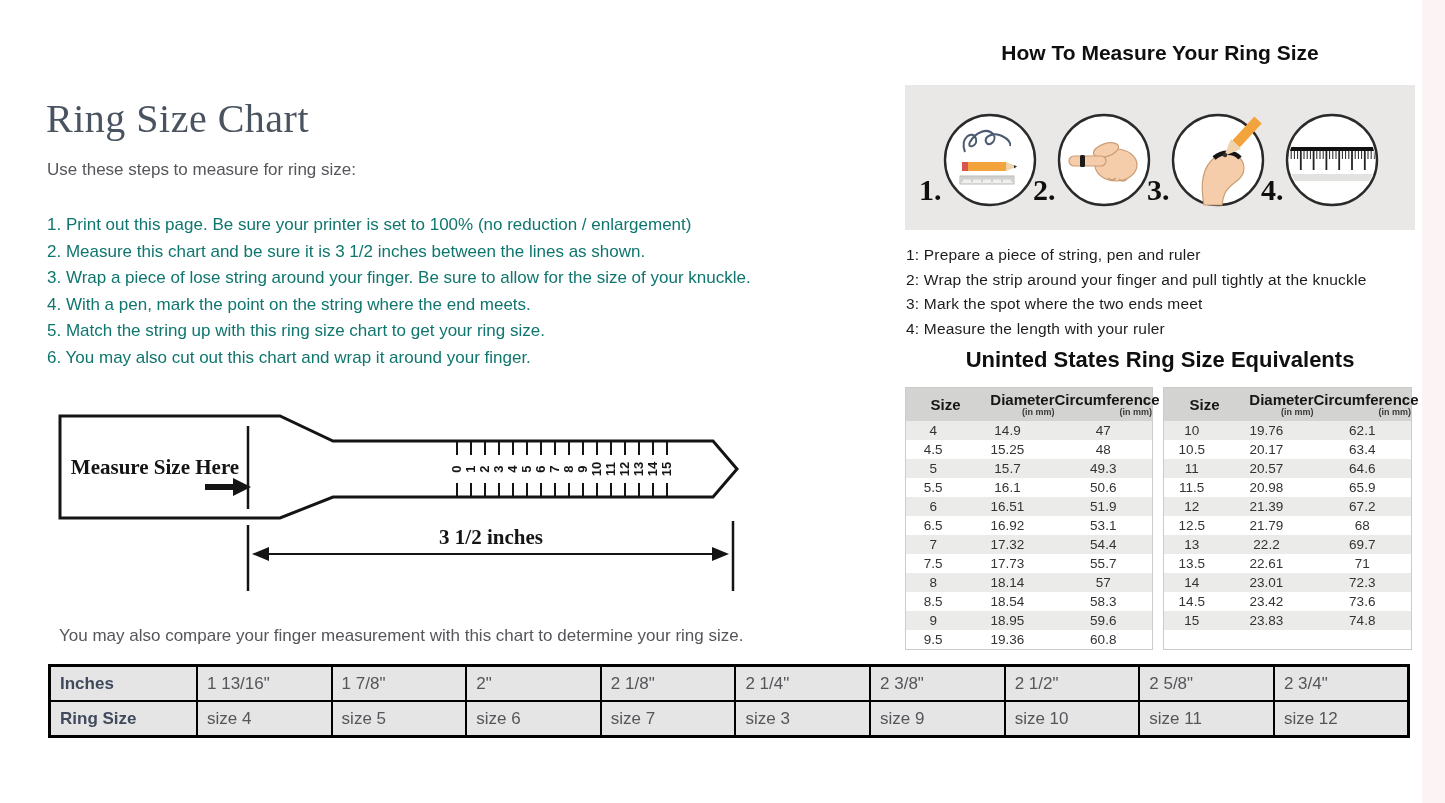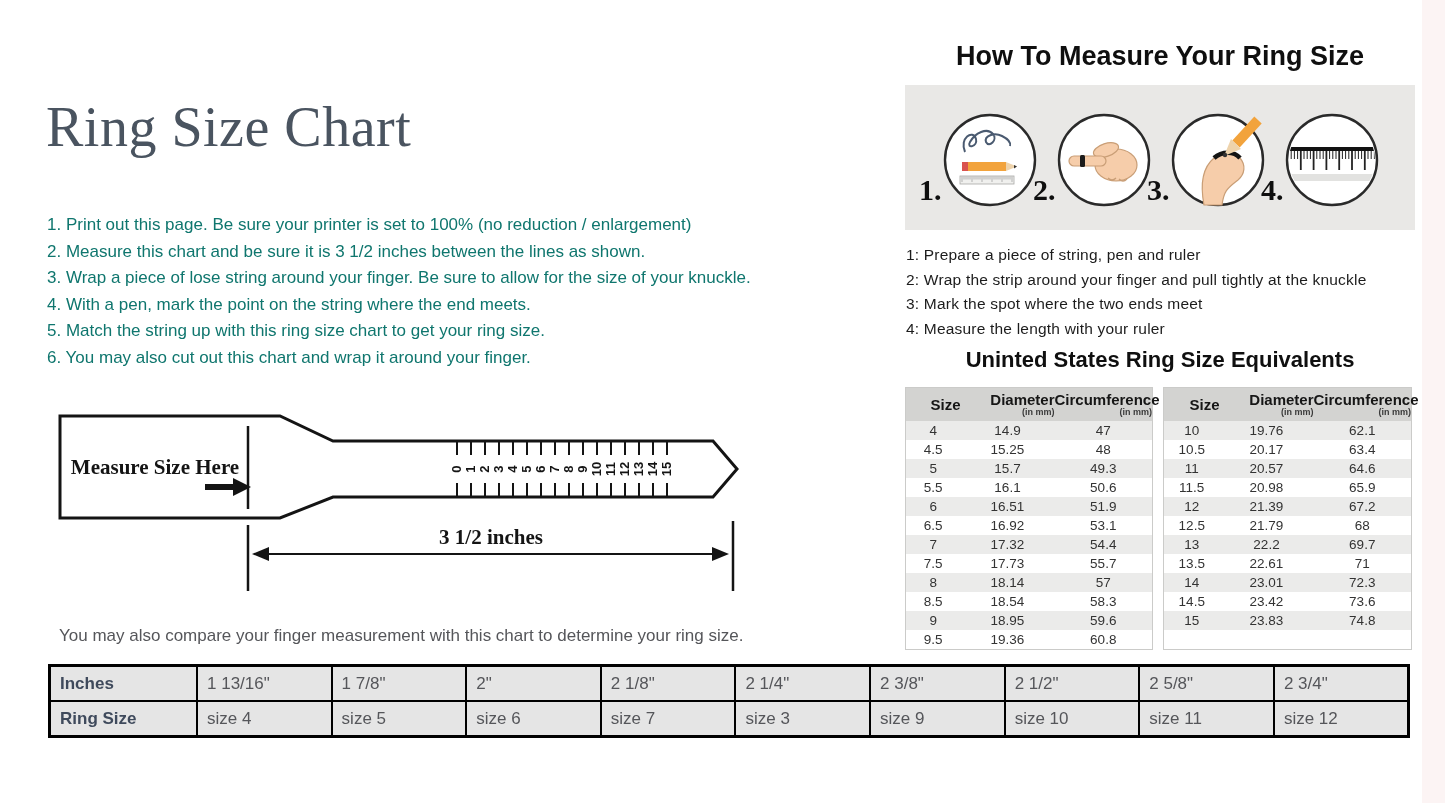--- a/index.html
+++ b/index.html
@@ -3,21 +3,21 @@
 <meta charset="utf-8">
 <style>
   html,body{margin:0;padding:0;background:#fff;}
   .page{position:relative;width:1445px;height:803px;background:#ffffff;overflow:hidden;
         font-family:"Liberation Sans",sans-serif;}
   .right-tint{position:absolute;right:0;top:0;width:23px;height:803px;background:#fcf4f4;}
 
   
   .page-title{position:absolute;left:46px;top:95px;margin:0;
               font-family:"Liberation Serif","DejaVu Serif",serif;font-weight:400;
-              font-size:56px;color:#4a5460;letter-spacing:0.5px;}
+              font-size:40px;color:#4a5460;letter-spacing:0.5px;}
   .intro{position:absolute;left:47px;top:160px;margin:0;font-size:17px;color:#55565a;}
   .steps{position:absolute;left:47px;top:212px;font-size:17px;color:#0f766e;line-height:26.5px;}
   .compare{position:absolute;left:59px;top:626px;margin:0;font-size:17px;color:#55565a;}
   .ruler-svg{position:absolute;left:47px;top:413px;}
   .ruler-svg .shape{fill:#ffffff;stroke:#141414;stroke-width:3;}
   .ruler-svg .tick{stroke:#141414;stroke-width:2;}
   .ruler-svg .tick-num{font-family:"Liberation Sans",sans-serif;font-size:13px;font-weight:bold;
                        fill:#141414;text-anchor:middle;}
   .ruler-svg .serif-label{font-family:"Liberation Serif","DejaVu Serif",serif;font-weight:bold;
                           fill:#141414;text-anchor:middle;font-size:21px;}
@@ -26,21 +26,21 @@
   
   .conv{position:absolute;left:48px;top:664px;width:1362px;border-collapse:collapse;
         border:3px solid #000;table-layout:fixed;background:#e5e5e5;}
   .conv th,.conv td{border:2px solid #000;height:29px;padding:2px 4px 2px 9px;
                     text-align:left;vertical-align:middle;font-size:17px;}
   .conv th{font-weight:bold;color:#3f4a5c;width:132px;}
   .conv td{color:#55565a;font-weight:normal;}
 
   
   .howto-title{position:absolute;left:905px;top:41px;width:510px;margin:0;text-align:center;
-               font-size:27px;font-weight:bold;color:#0f0f0f;}
+               font-size:21px;font-weight:bold;color:#0f0f0f;}
   .panel{position:absolute;left:905px;top:85px;width:510px;height:145px;background:#e9e8e6;}
   .illus-num{position:absolute;top:88px;font-family:"Liberation Serif","DejaVu Serif",serif;
              font-weight:bold;font-size:30px;color:#0f0f0f;}
   .illus-svg{position:absolute;top:27px;}
   .howto-steps{position:absolute;left:906px;top:243px;font-size:15.5px;color:#1c1c1c;
                line-height:24.6px;letter-spacing:0.2px;}
   .equiv-title{position:absolute;left:905px;top:347px;width:510px;margin:0;text-align:center;
                font-size:22px;font-weight:bold;color:#0f0f0f;}
 
   .ringtbl{position:absolute;top:387px;border-collapse:collapse;table-layout:fixed;
@@ -54,20 +54,21 @@
               font-size:13.5px;color:#333;}
   .ringtbl tr.odd{background:#ebebea;}
 </style>
 </head>
 <body>
 
 <div class="page">
   <div class="right-tint"></div>
 
   <h1 class="page-title">Ring Size Chart</h1>
+  <p class="intro">Use these steps to measure for ring size:</p>
   <div class="steps">
       <div>1. Print out this page. Be sure your printer is set to 100% (no reduction / enlargement)</div>
       <div>2. Measure this chart and be sure it is 3 1/2 inches between the lines as shown.</div>
       <div>3. Wrap a piece of lose string around your finger. Be sure to allow for the size of your knuckle.</div>
       <div>4. With a pen, mark the point on the string where the end meets.</div>
       <div>5. Match the string up with this ring size chart to get your ring size.</div>
       <div>6. You may also cut out this chart and wrap it around your finger.</div>
     </div>
 
   <svg class="ruler-svg" width="710" height="180" viewBox="0 0 710 180">

